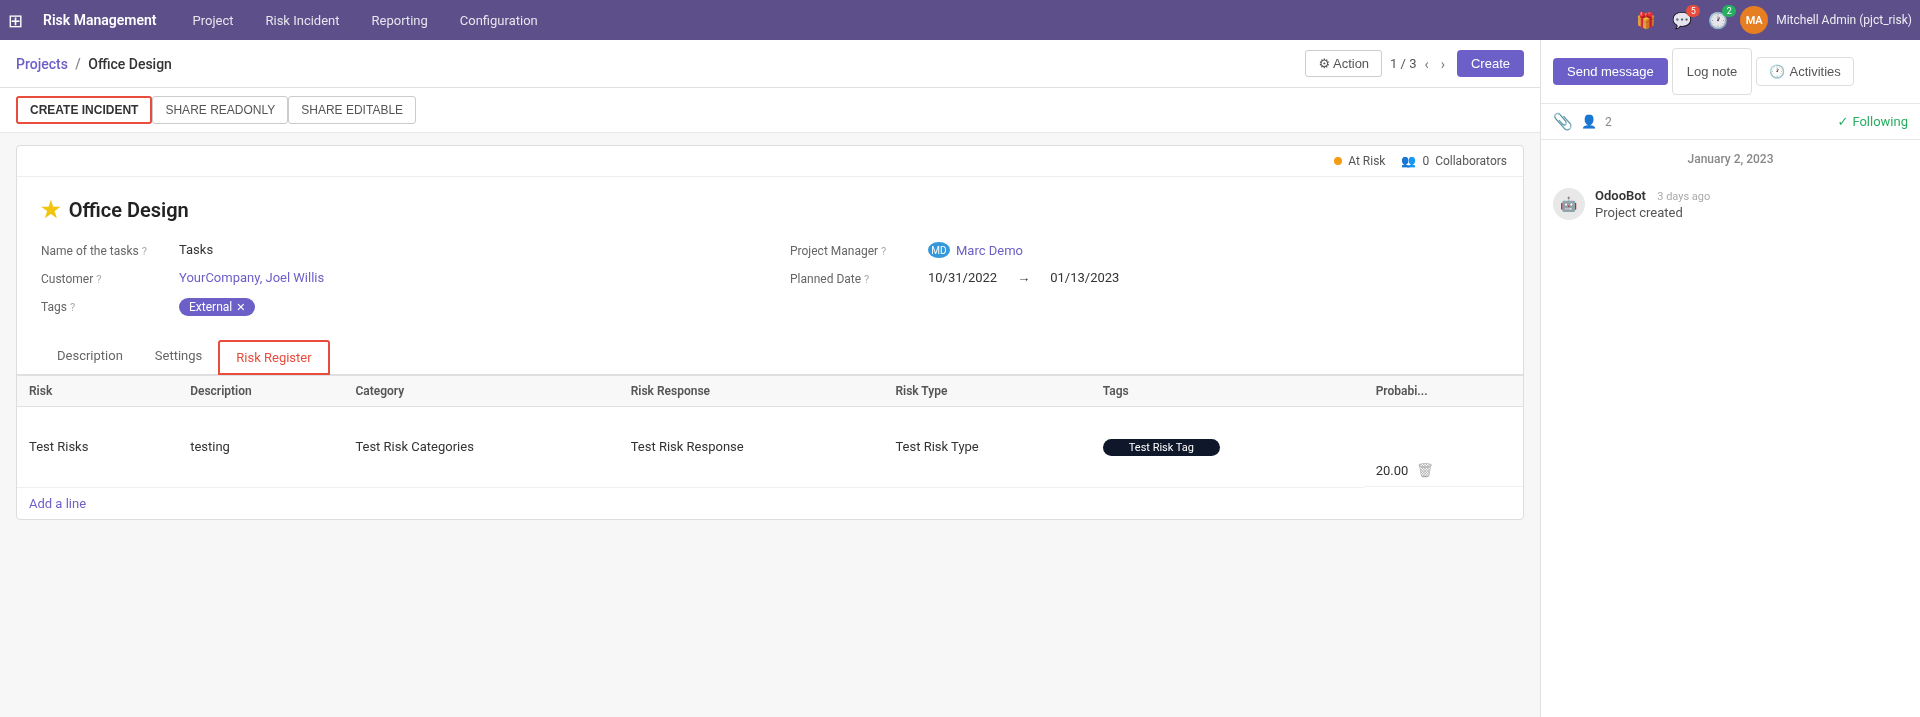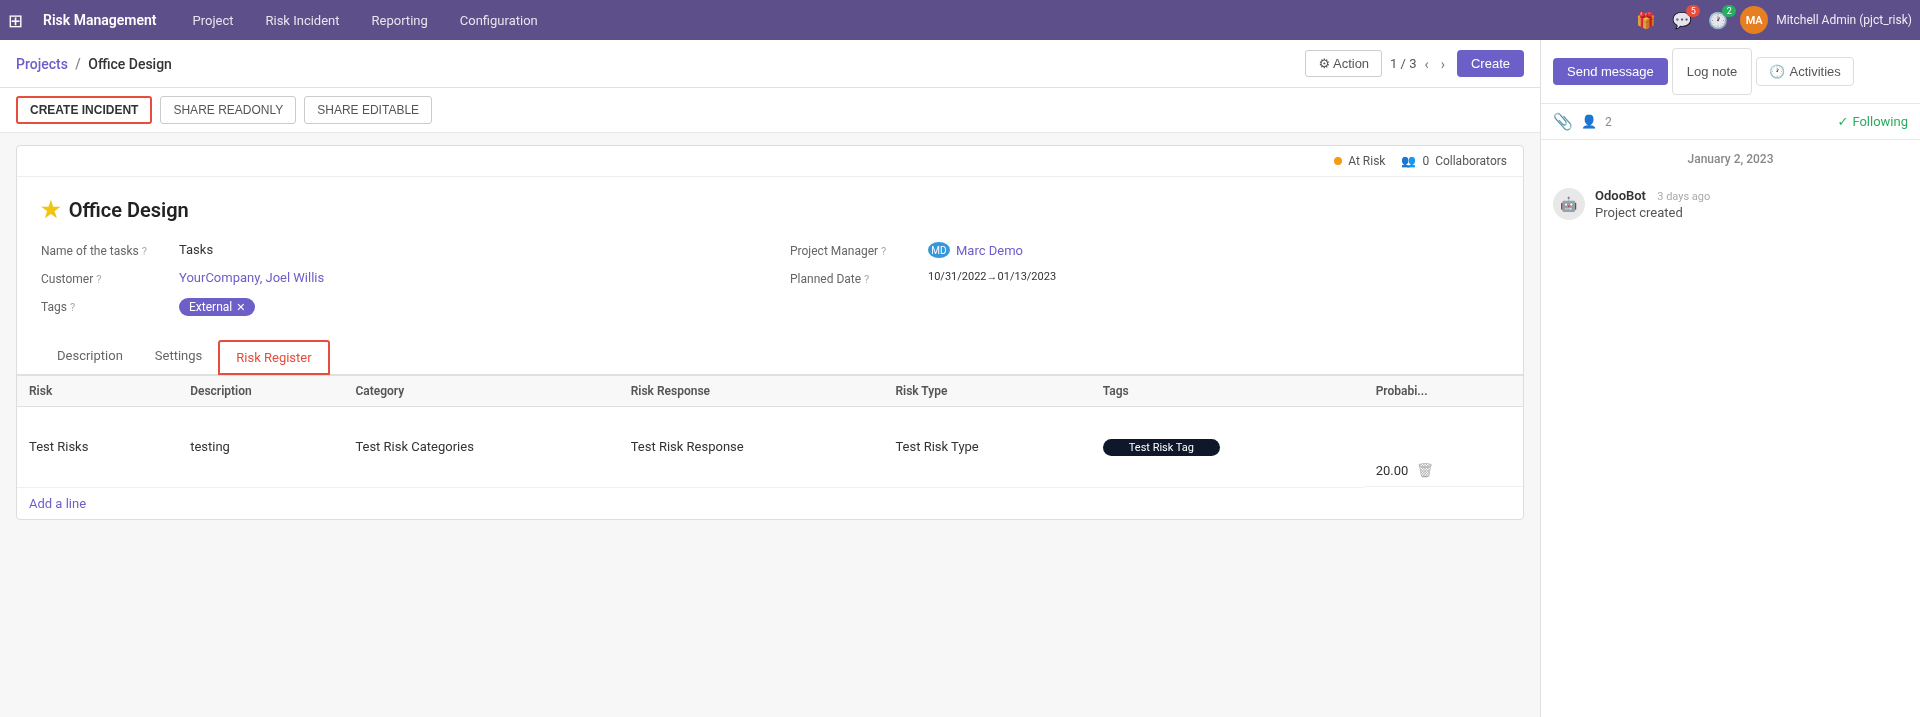--- a/index.html
+++ b/index.html
@@ -147,21 +147,20 @@
       padding: 6px 14px;
       cursor: pointer;
       font-size: 13px;
     }
 
     
     .button-bar {
       background: white;
       padding: 8px 16px;
       display: flex;
-      gap: 8px;
       border-bottom: 1px solid #e8e8e8;
     }
     .outline-btn {
       background: white;
       border: 1px solid #ccc;
       border-radius: 3px;
       padding: 5px 12px;
       cursor: pointer;
       font-size: 12px;
       color: #555;
@@ -259,22 +258,22 @@
       gap: 4px;
       background: #6c5fc7;
       color: white;
       border-radius: 12px;
       padding: 2px 10px;
       font-size: 12px;
     }
     .tag-chip .remove { cursor: pointer; font-size: 11px; }
     .date-range {
       display: flex;
-      gap: 0;
-      font-size: 11px;
+      gap: 20px;
+      font-size: 13px;
     }
     .manager-row {
       display: flex;
       align-items: center;
       gap: 6px;
     }
     .manager-avatar {
       width: 22px;
       height: 16px;
       border-radius: 50%;

